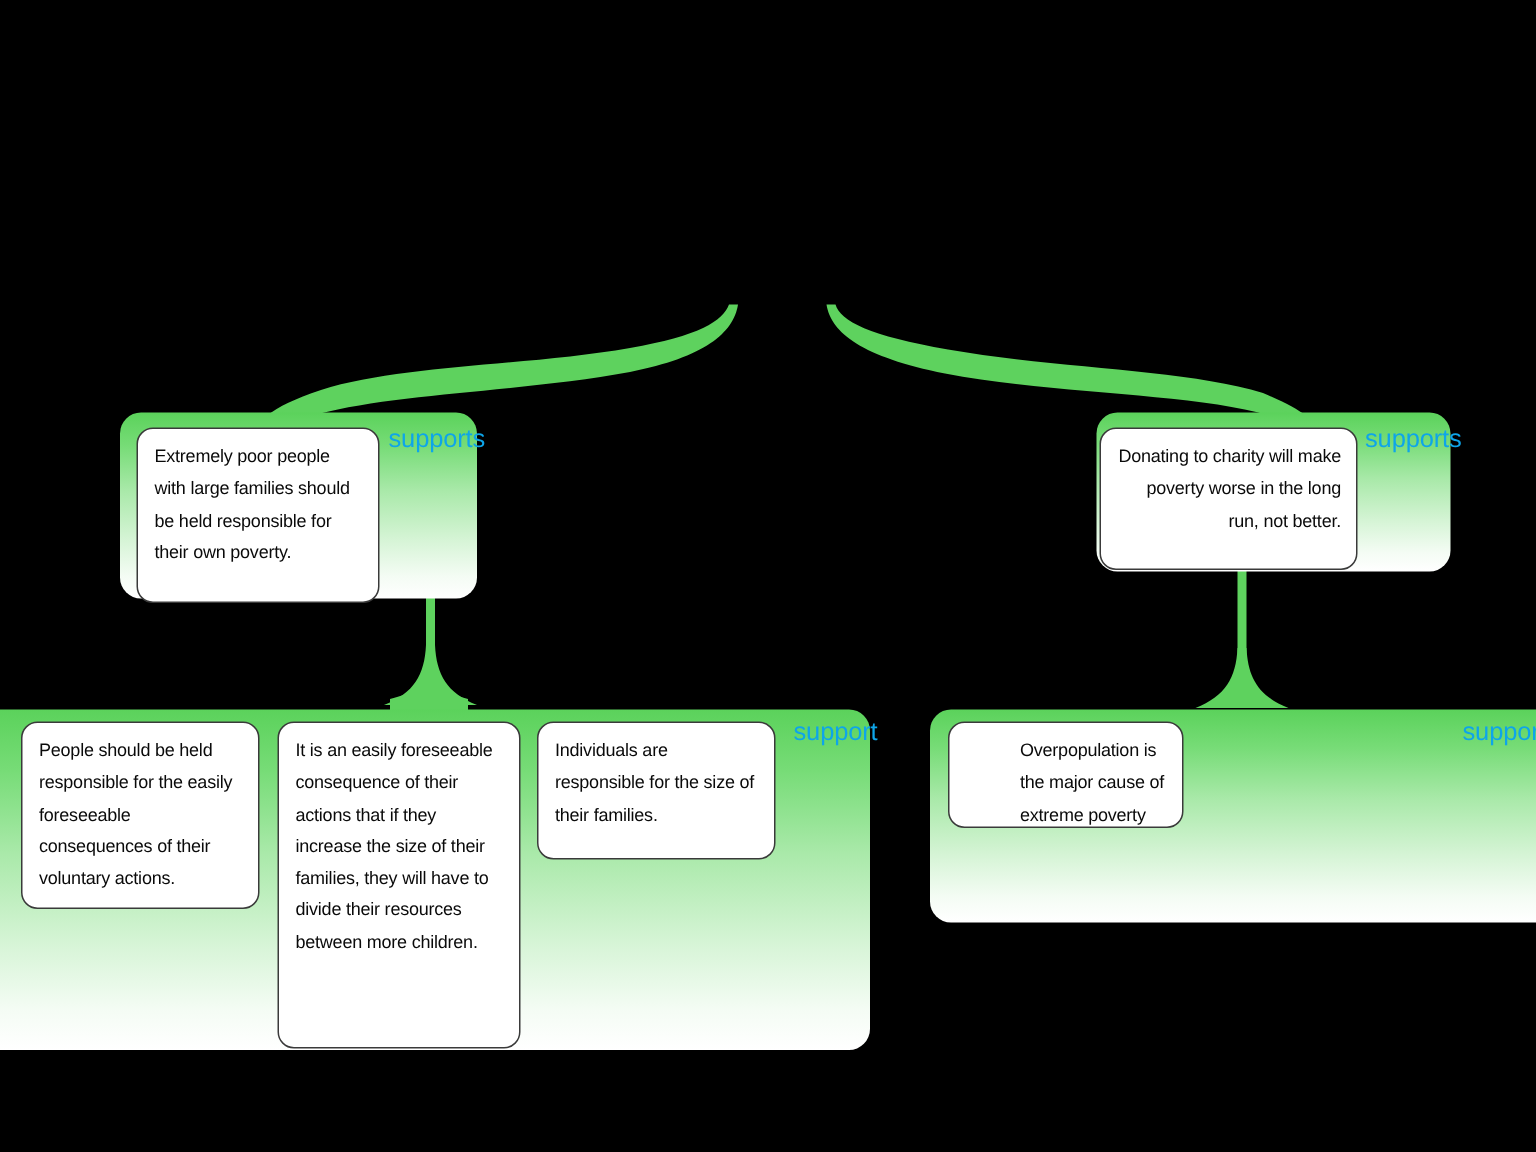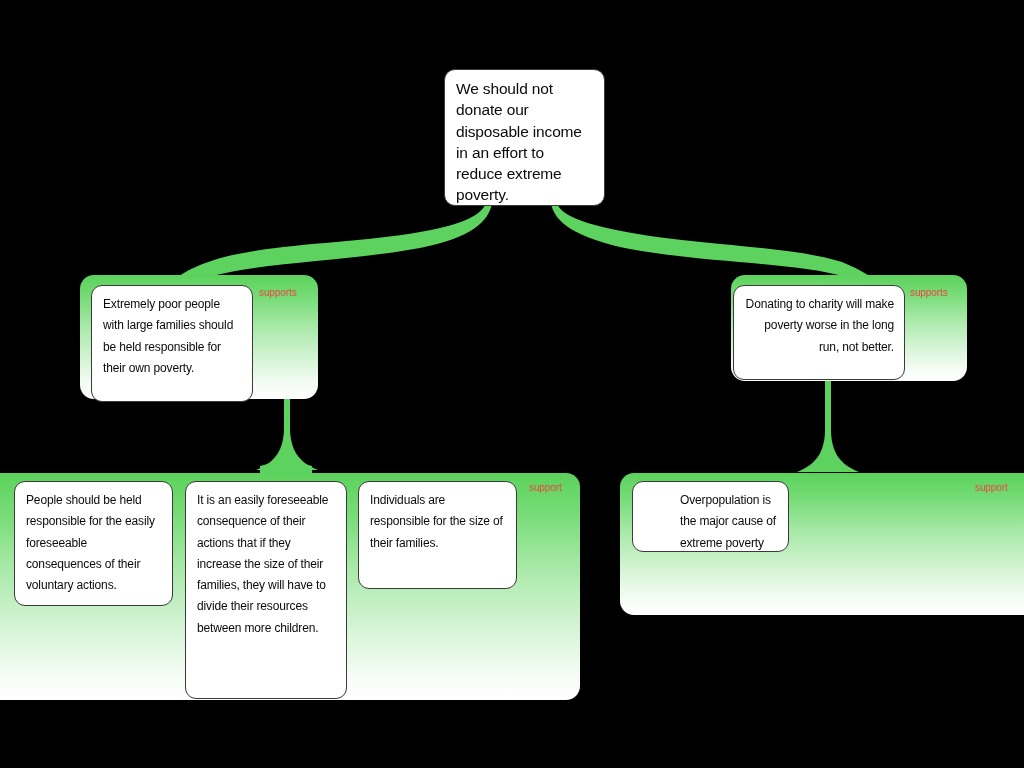--- a/index.html
+++ b/index.html
@@ -41,22 +41,22 @@
     line-height: 21.3px;
     padding: 8px 10px 6px 11px;
     letter-spacing: -0.15px;
   }
   .card.root {
     font-size: 15.5px;
   }
   
   .rel-label {
     position: absolute;
-    color: #ef4444;
-    font-size: 10px;
+    color: #0ea5e9;
+    font-size: 17px;
     line-height: 14px;
     white-space: nowrap;
     letter-spacing: -0.1px;
   }
 </style>
 </head>
 <body>
 
 <div id="canvas">
 
@@ -130,28 +130,27 @@
   <div class="panel" style="left:620px; top:473px; width:420px; height:142px; border-radius:14px 0 0 14px;"></div>
 
   <div class="rel-label" style="left:259px; top:286px;">supports</div>
 
   <div class="rel-label" style="left:910px; top:286px;">supports</div>
 
   <div class="rel-label" style="left:529px; top:481px;">support</div>
 
   <div class="rel-label" style="left:975px; top:481px;">support</div>
 
-  <div class="card root" style="left:444px; top:69px; width:161px; height:137px;">We should not donate our disposable income in an effort to reduce extreme poverty.</div>
 
   <div class="card" style="left:91px; top:285px; width:162px; height:117px;">Extremely poor people with large families should be held responsible for their own poverty.</div>
 
   <div class="card" style="left:733px; top:285px; width:172px; height:95px;text-align:right;">Donating to charity will make poverty worse in the long run, not better.</div>
 
   <div class="card" style="left:14px; top:481px; width:159px; height:125px;">People should be held responsible for the easily foreseeable consequences of their voluntary actions.</div>
 
   <div class="card" style="left:185px; top:481px; width:162px; height:218px;">It is an easily foreseeable consequence of their actions that if they increase the size of their families, they will have to divide their resources between more children.</div>
 
-  <div class="card" style="left:358px; top:481px; width:159px; height:108px;">Individuals are responsible for the size of their families.</div>
+  <div class="card" style="left:358px; top:481px; width:159px; height:92px;">Individuals are responsible for the size of their families.</div>
 
   <div class="card" style="left:632px; top:481px; width:157px; height:71px;padding-left:47px;">Overpopulation is the major cause of extreme poverty</div>
 
 
 </div>
 
 </body></html>

